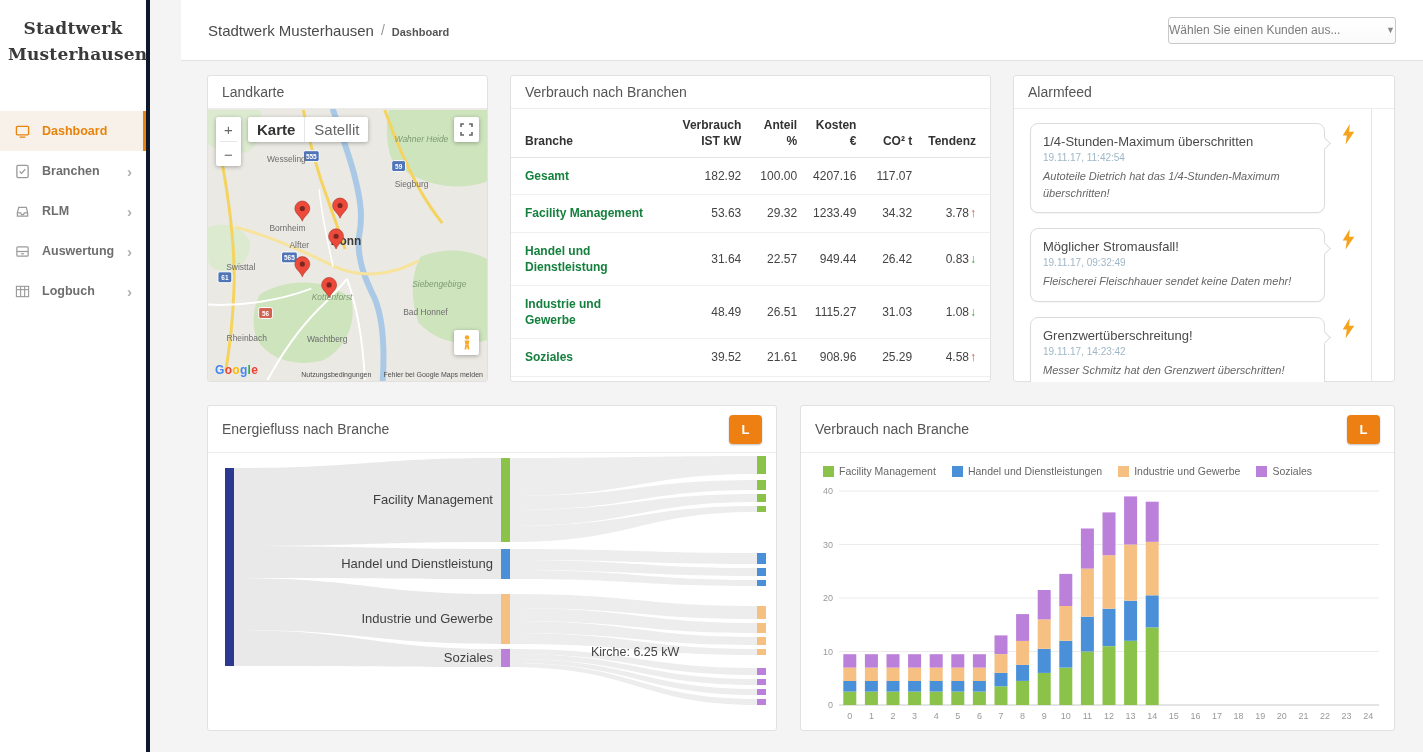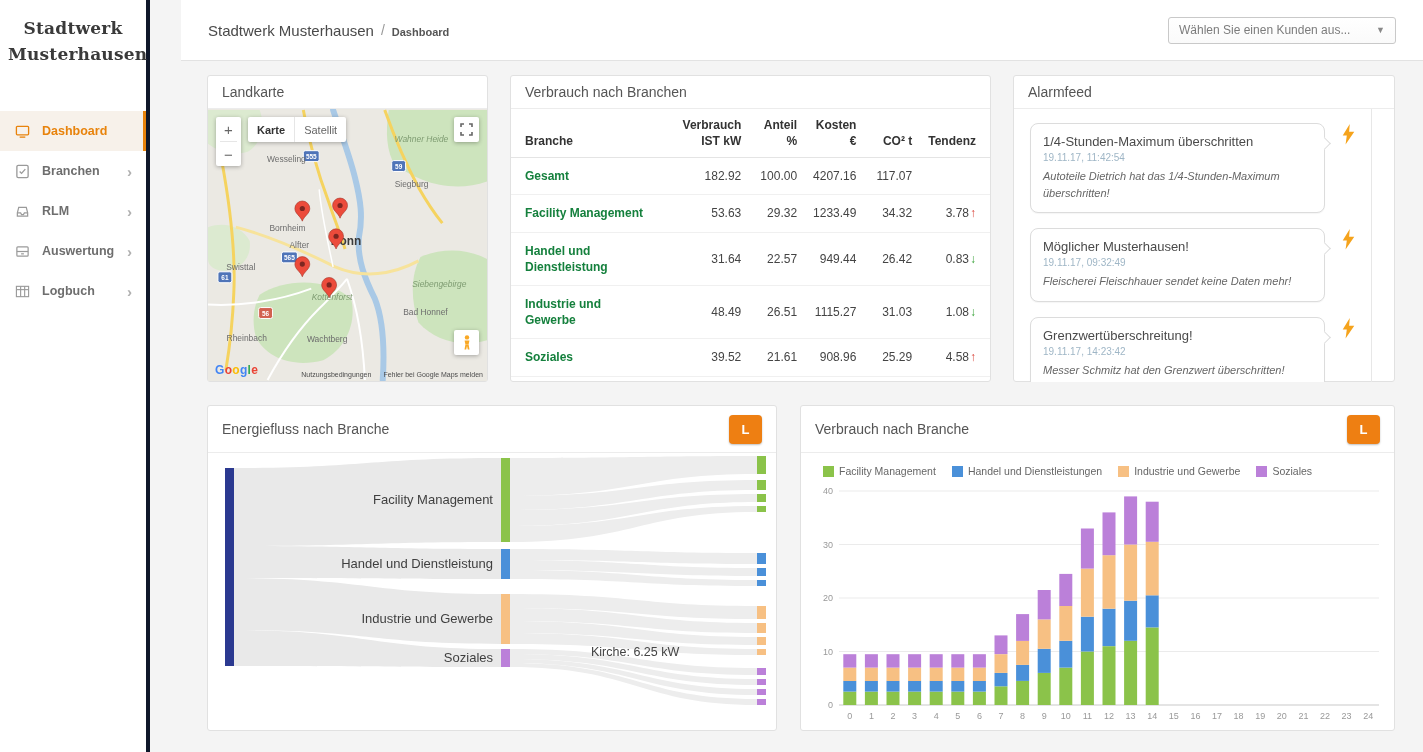--- a/index.html
+++ b/index.html
@@ -18,21 +18,21 @@
   .menu-item { height:40px; display:flex; align-items:center; padding:0 14px; color:#6e6e6e; font-size:12.5px; cursor:pointer; position:relative; }
   .menu-item .mi-icon { width:16px; height:16px; margin-right:12px; color:#9a9a9a; display:flex; align-items:center; justify-content:center; }
   .menu-item .chev { margin-left:auto; color:#b0b0b0; font-size:15px; line-height:1; }
   .menu-item.active { background:#f7f1ea; color:#e8830c; border-right:3px solid #e8830c; }
   .menu-item.active .mi-icon { color:#e8830c; }
   
   .topbar { position:absolute; left:181px; top:0; right:0; height:61px; background:#fff; border-bottom:1px solid #e2e2e2; display:flex; align-items:center; padding:0 27px; z-index:2; }
   .bc-root { font-size:15px; color:#4a4a4a; cursor:pointer; }
   .bc-sep { margin:0 7px; color:#999; font-size:14px; }
   .bc-cur { font-size:11px; font-weight:bold; color:#555; padding-top:3px; }
-  .customer-select { margin-left:auto; width:228px; height:27px; border:1px solid #c9c9c9; border-radius:3px; background:linear-gradient(#fff,#fafafa); display:flex; align-items:center; padding:0 10px; font-size:12px; color:#7c7c7c; cursor:pointer; }
+  .customer-select { margin-left:auto; width:228px; height:27px; border:1px solid #c9c9c9; border-radius:3px; background:linear-gradient(#fff,#fafafa); display:flex; align-items:center; padding:0 0; font-size:12px; color:#7c7c7c; cursor:pointer; }
   .customer-select .caret { margin-left:auto; font-size:9px; color:#888; }
   
   .main { position:absolute; left:181px; top:61px; width:1242px; bottom:0; }
   .card { position:absolute; background:#fff; border:1px solid #e1e1e1; border-radius:3px; }
   .card-header { height:33px; display:flex; align-items:center; padding:0 14px; border-bottom:1px solid #ececec; font-size:14px; color:#555; }
   .card-header.tall { height:47px; }
   .l-btn { margin-left:auto; width:33px; height:29px; background:#ee7f12; color:#fff; border:none; border-radius:4px; font-size:13px; font-weight:bold; font-family:"Liberation Sans",sans-serif; cursor:pointer; box-shadow:0 1px 2px rgba(0,0,0,.25); }
   #card-map    { left:26px;  top:14px;  width:281px; height:307px; }
   #card-table  { left:329px; top:14px;  width:481px; height:307px; }
   #card-alarm  { left:832px; top:14px;  width:382px; height:307px; }
@@ -42,21 +42,21 @@
   .map-body { position:relative; width:279px; height:272px; overflow:hidden; background:#ebe9e3; cursor:grab; }
   .map-svg { position:absolute; left:0; top:0; }
   .map-svg text { font-size:8.5px; fill:#6d6d6d; text-anchor:middle; font-family:"Liberation Sans",sans-serif; }
   .map-svg .forest { fill:#7f9c72; font-style:italic; }
   .map-svg .city { font-size:12px; font-weight:bold; fill:#3b3b3b; }
   .map-svg .shield-txt { fill:#fff; font-size:6.5px; font-weight:bold; }
   .gm-ctl { position:absolute; background:#fff; box-shadow:0 1px 4px rgba(0,0,0,.3); border-radius:2px; }
   .gm-zoom { left:8px; top:8px; width:25px; }
   .gm-zbtn { width:25px; height:24px; display:flex; align-items:center; justify-content:center; font-size:15px; color:#666; cursor:pointer; }
   .gm-zdiv { height:1px; background:#e6e6e6; margin:0 4px; }
-  .gm-maptype { left:40px; top:8px; height:25px; display:flex; align-items:center; font-size:11px; }
+  .gm-maptype { left:40px; top:8px; height:25px; display:flex; align-items:center; font-size:15px; }
   .gm-mt-karte { padding:0 9px; font-weight:bold; color:#333; border-right:1px solid #e6e6e6; height:25px; display:flex; align-items:center; cursor:pointer; }
   .gm-mt-sat { padding:0 9px; color:#666; height:25px; display:flex; align-items:center; cursor:pointer; }
   .gm-fs { right:8px; top:8px; width:25px; height:25px; display:flex; align-items:center; justify-content:center; cursor:pointer; }
   .gm-pegman { right:8px; bottom:26px; width:25px; height:25px; display:flex; align-items:center; justify-content:center; cursor:pointer; }
   .gm-google { position:absolute; left:7px; bottom:4px; font-size:12px; font-weight:bold; letter-spacing:.3px; }
   .gm-footer { position:absolute; right:4px; bottom:3px; font-size:7px; color:#4c4c4c; display:flex; gap:12px; }
   .gm-footer span { cursor:pointer; }
   
   .branch-table { width:100%; border-collapse:collapse; font-size:12px; }
   .branch-table th { padding:9px 8px 8px; border-bottom:1px solid #e4e4e4; color:#333; font-weight:bold; text-align:right; vertical-align:bottom; line-height:1.3; }
@@ -343,21 +343,21 @@
             <div class="alert-title">1/4-Stunden-Maximum überschritten</div>
             <div class="alert-ts">19.11.17, 11:42:54</div>
             <div class="alert-msg">Autoteile Dietrich hat das 1/4-Stunden-Maximum überschritten!</div>
           </div>
           <div class="alert-bolt"><svg viewBox="0 0 12 20" width="13" height="21">
               <path d="M7.2 0 L0.5 11 H4.4 L3.2 19.5 L11.5 7.4 H6.6 Z" fill="#f5a31c"></path>
             </svg></div>
         </div>
         <div class="alert-row">
           <div class="alert-bubble">
-            <div class="alert-title">Möglicher Musterhausen!</div>
+            <div class="alert-title">Möglicher Stromausfall!</div>
             <div class="alert-ts">19.11.17, 09:32:49</div>
             <div class="alert-msg">Fleischerei Fleischhauer sendet keine Daten mehr!</div>
           </div>
           <div class="alert-bolt"><svg viewBox="0 0 12 20" width="13" height="21">
               <path d="M7.2 0 L0.5 11 H4.4 L3.2 19.5 L11.5 7.4 H6.6 Z" fill="#f5a31c"></path>
             </svg></div>
         </div>
         <div class="alert-row">
           <div class="alert-bubble">
             <div class="alert-title">Grenzwertüberschreitung!</div>

